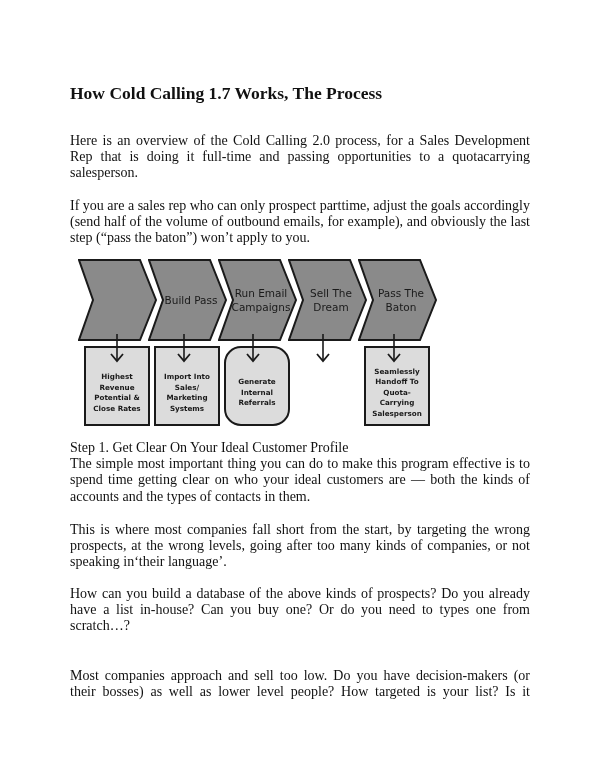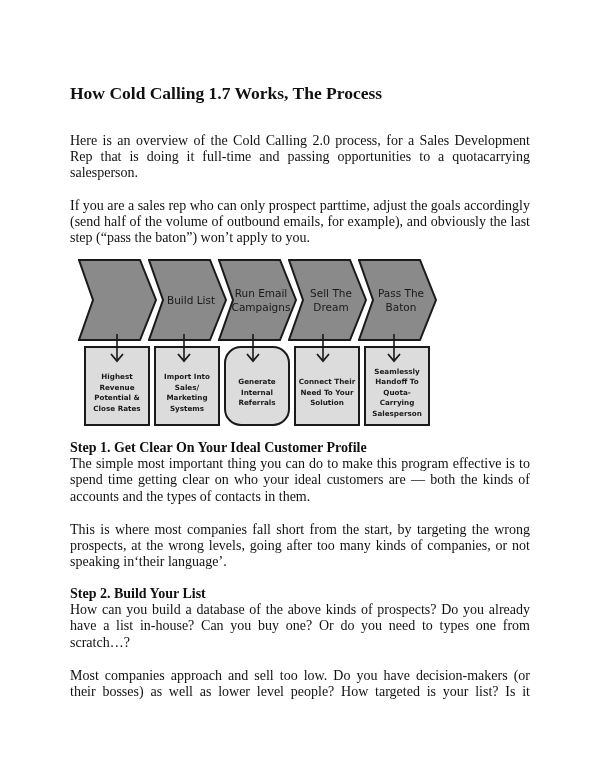--- a/index.html
+++ b/index.html
@@ -1,21 +1,21 @@
 <!DOCTYPE html>
 <html><head>
 <meta charset="utf-8">
 <style>
   html, body { margin: 0; padding: 0; background: #ffffff; }
   body { width: 600px; height: 776px; position: relative; overflow: hidden; }
   .page { position: absolute; left: 70px; top: 0; width: 460px; font-family: "Liberation Serif", serif; color: #111; }
   h1 { position: absolute; top: 83px; left: 0; margin: 0; font-size: 17.5px; font-weight: bold; white-space: nowrap; }
   p { margin: 0; font-size: 14px; line-height: 16.2px; text-align: justify; text-align-last: left; }
   .blk { position: absolute; left: 0; width: 460px; }
-  .step-h { font-weight: bold; }
+  .step-h { font-weight: normal; }
   .diagram { position: absolute; left: 8px; top: 258px; width: 362px; height: 172px; }
   .chev { position: absolute; top: 1px; width: 80px; height: 82px; }
   .chev svg { position: absolute; left: 0; top: 0; }
   .chev-label { position: absolute; left: 8px; right: 2px; top: 0; bottom: 0; display: flex; align-items: center; justify-content: center; text-align: center; font-family: "DejaVu Sans", sans-serif; font-size: 10.5px; line-height: 14px; color: #1a1a1a; }
   .box { position: absolute; top: 88px; width: 66px; height: 80px; border: 2px solid #1a1a1a; background: #dcdcdc; box-sizing: border-box; }
   .box-label { position: absolute; left: 0; right: 0; top: 14px; bottom: 0; display: flex; align-items: center; justify-content: center; text-align: center; font-family: "DejaVu Sans", sans-serif; font-weight: bold; font-size: 7.2px; line-height: 10.5px; color: #1a1a1a; }
   .arrow { position: absolute; width: 14px; height: 30px; }
 </style>
 </head>
 <body>
@@ -34,21 +34,21 @@
 
     <div class="chev" style="left:0px;">
       <svg width="80" height="82" viewBox="0 0 80 82">
           <polygon points="1,1 62,1 78,41 62,81 1,81 15,41" fill="#8a8a8a" stroke="#1a1a1a" stroke-width="2"></polygon>
         </svg>
     </div>
     <div class="chev" style="left:70px;">
       <svg width="80" height="82" viewBox="0 0 80 82">
           <polygon points="1,1 62,1 78,41 62,81 1,81 15,41" fill="#8a8a8a" stroke="#1a1a1a" stroke-width="2"></polygon>
         </svg>
-      <div class="chev-label">Build List</div>
+      <div class="chev-label">Build Pass</div>
     </div>
     <div class="chev" style="left:140px;">
       <svg width="80" height="82" viewBox="0 0 80 82">
           <polygon points="1,1 62,1 78,41 62,81 1,81 15,41" fill="#8a8a8a" stroke="#1a1a1a" stroke-width="2"></polygon>
         </svg>
       <div class="chev-label">Run Email Campaigns</div>
     </div>
     <div class="chev" style="left:210px;">
       <svg width="80" height="82" viewBox="0 0 80 82">
           <polygon points="1,1 62,1 78,41 62,81 1,81 15,41" fill="#8a8a8a" stroke="#1a1a1a" stroke-width="2"></polygon>
@@ -63,23 +63,20 @@
     </div>
 
     <div class="box" style="left:6px;">
       <div class="box-label">Highest Revenue Potential &amp; Close Rates</div>
     </div>
     <div class="box" style="left:76px;">
       <div class="box-label">Import Into Sales/ Marketing Systems</div>
     </div>
     <div class="box" style="left:146px;border-radius:17px;">
       <div class="box-label">Generate Internal Referrals</div>
-    </div>
-    <div class="box" style="left:216px;">
-      <div class="box-label">Connect Their Need To Your Solution</div>
     </div>
     <div class="box" style="left:286px;">
       <div class="box-label">Seamlessly Handoff To Quota-Carrying Salesperson</div>
     </div>
 
     <svg class="arrow" style="left:32px; top:76px;" viewBox="0 0 14 30">
         <line x1="7" y1="0" x2="7" y2="27" stroke="#1a1a1a" stroke-width="1.6"></line>
         <polyline points="1,20 7,27 13,20" fill="none" stroke="#1a1a1a" stroke-width="1.8"></polyline>
       </svg>
     <svg class="arrow" style="left:99px; top:76px;" viewBox="0 0 14 30">
@@ -102,19 +99,18 @@
 
   <div class="blk" style="top:440px;">
     <p class="step-h">Step 1. Get Clear On Your Ideal Customer Profile</p>
     <p>The simple most important thing you can do to make this program effective is to spend time getting clear on who your ideal customers are — both the kinds of accounts and the types of contacts in them.</p>
   </div>
   <div class="blk" style="top:522px;">
     <p>This is where most companies fall short from the start, by targeting the wrong prospects, at the wrong levels, going after too many kinds of companies, or not speaking in‘their language’.</p>
   </div>
 
   <div class="blk" style="top:586px;">
-    <p class="step-h">Step 2. Build Your List</p>
     <p>How can you build a database of the above kinds of prospects? Do you already have a list in-house? Can you buy one? Or do you need to types one from scratch…?</p>
   </div>
   <div class="blk" style="top:668px;">
     <p style="text-align-last: justify;">Most companies approach and sell too low. Do you have decision-makers (or their bosses) as well as lower level people? How targeted is your list? Is it</p>
   </div>
 </div>
 
 </body></html>

